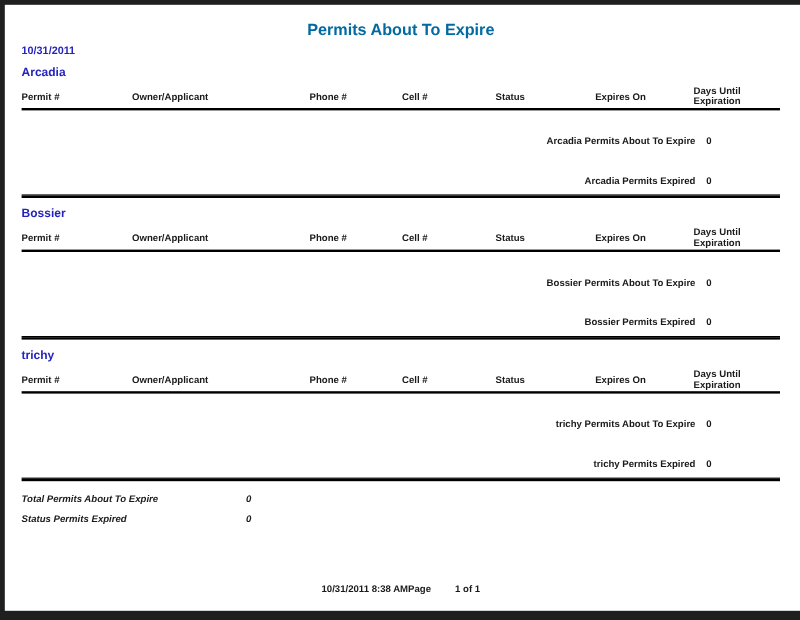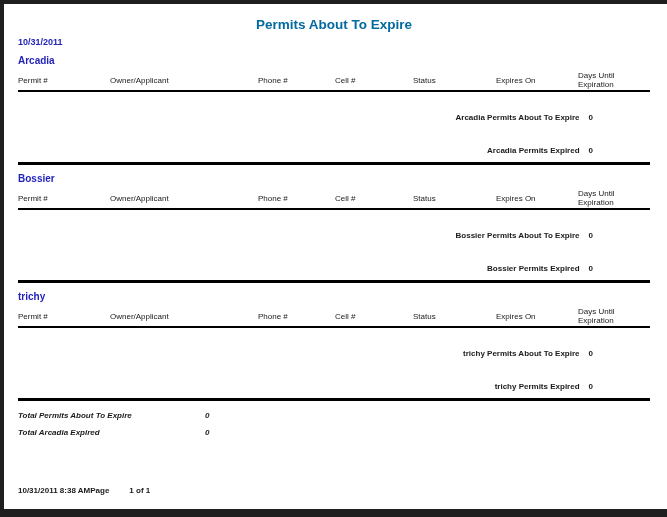--- a/index.html
+++ b/index.html
@@ -47,21 +47,21 @@
     line-height: 12px;
   }
 
   .col-header {
     margin-top: 3px;
     display: grid;
     grid-template-columns: 92px 148px 77px 78px 83px 82px 72px;
     align-items: center;
     min-height: 20px;
     font-size: 8px;
-    font-weight: normal;
+    font-weight: bold;
   }
   .col-header .two-line { line-height: 9.5px; }
 
   .rule-single { border-bottom: 2px solid #000; }
 
   .summary-row {
     margin-top: 18px;
     height: 15px;
     display: flex;
     justify-content: flex-end;
@@ -88,21 +88,21 @@
     font-weight: bold;
     font-style: italic;
   }
   .total-row .total-label { width: 187px; }
 
   .footer {
     position: absolute;
     top: 486px; left: 18px;
     width: 632px;
     display: flex;
-    justify-content: flex-start;
+    justify-content: center;
     font-size: 8px;
     font-weight: bold;
     color: #1a1a1a;
   }
   .footer-right { display: flex; }
   .footer-right .page-label { margin-right: 20px; }
 </style>
 </head>
 <body>
 
@@ -192,21 +192,21 @@
       </div>
       <div class="rule-double"></div>
     </div>
 
     <div class="totals">
       <div class="total-row">
         <span class="total-label">Total Permits About To Expire</span>
         <span class="total-value">0</span>
       </div>
       <div class="total-row">
-        <span class="total-label">Total Arcadia Expired</span>
+        <span class="total-label">Status Permits Expired</span>
         <span class="total-value">0</span>
       </div>
     </div>
   </div>
 
   <div class="footer">
     <span>10/31/2011 8:38 AM</span>
     <span class="footer-right">
       <span class="page-label">Page</span>
       <span>1 of 1</span>

